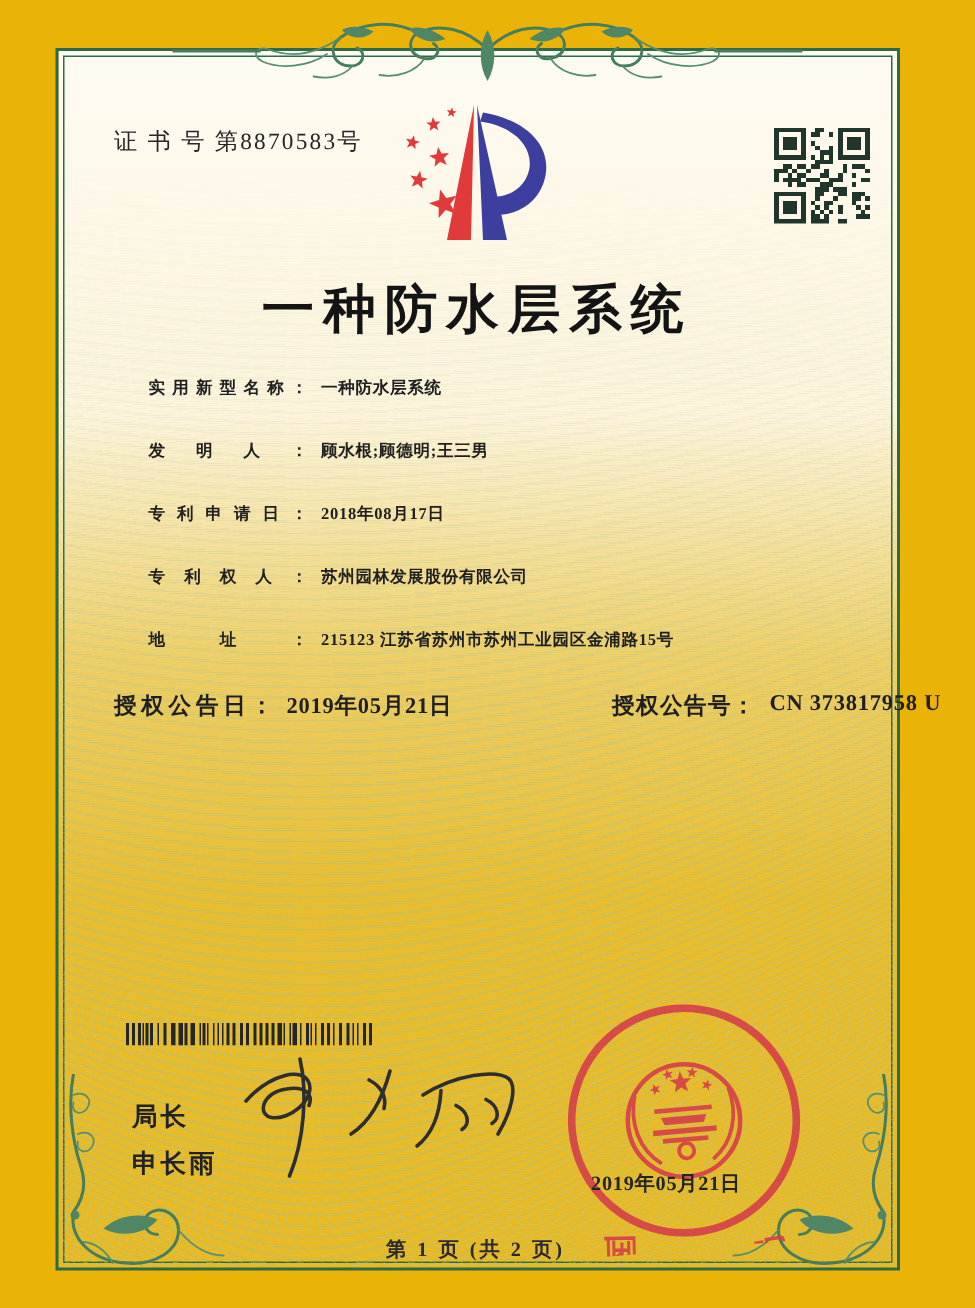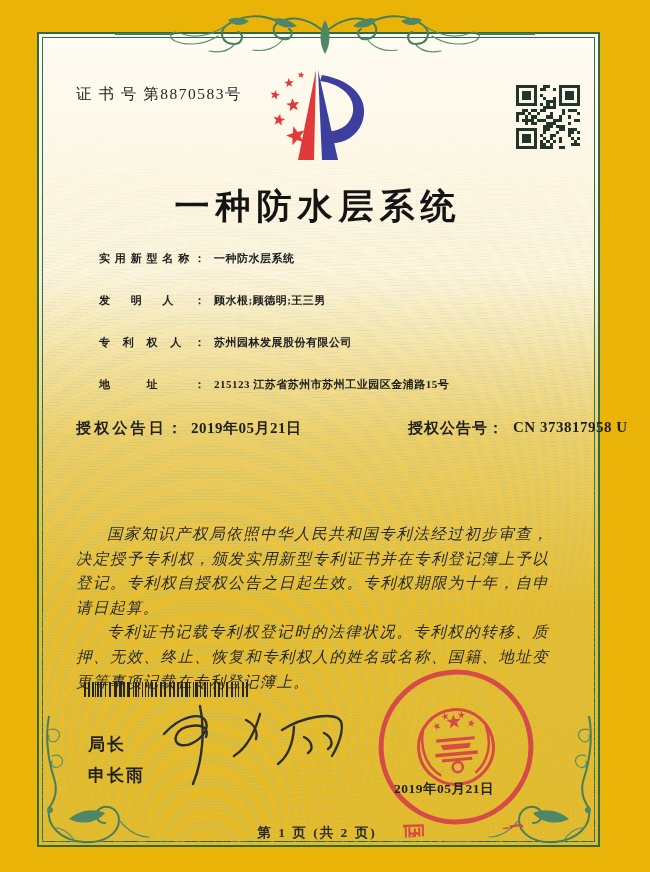--- a/index.html
+++ b/index.html
@@ -370,37 +370,36 @@
   <div class="title">一种防水层系统</div>
 
   <div class="fields">
     <div class="f-row">
       <span class="f-label">实用新型名称：</span><span class="f-value">一种防水层系统</span>
     </div>
     <div class="f-row">
       <span class="f-label">发明人：</span><span class="f-value">顾水根;顾德明;王三男</span>
     </div>
     <div class="f-row">
+      <span class="f-label">专利申请日：</span><span class="f-value">2018年08月17日</span>
+    </div>
+    <div class="f-row">
       <span class="f-label">专利权人：</span><span class="f-value">苏州园林发展股份有限公司</span>
     </div>
     <div class="f-row">
       <span class="f-label">地址：</span><span class="f-value">215123 江苏省苏州市苏州工业园区金浦路15号</span>
     </div>
     <div class="grant-row">
       <span class="f-label">授权公告日：</span><span class="f-value">2019年05月21日</span>
       <span class="grant-right">
         <span class="f-label">授权公告号：</span><span class="f-value">CN 373817958 U</span>
       </span>
     </div>
   </div>
 
-  <div class="paras">
-    <p>国家知识产权局依照中华人民共和国专利法经过初步审查，决定授予专利权，颁发实用新型专利证书并在专利登记簿上予以登记。专利权自授权公告之日起生效。专利权期限为十年，自申请日起算。</p>
-    <p>专利证书记载专利权登记时的法律状况。专利权的转移、质押、无效、终止、恢复和专利权人的姓名或名称、国籍、地址变更等事项记载在专利登记簿上。</p>
-  </div>
 
   <svg class="barcode" viewBox="0 0 168 15" preserveAspectRatio="none">
     <g id="barcode-bars" fill="#262626">
         <rect x="0" y="0" width="2" height="15"></rect>
         <rect x="4" y="0" width="2" height="15"></rect>
         <rect x="8" y="0" width="2" height="15"></rect>
         <rect x="11" y="0" width="1" height="15"></rect>
         <rect x="13" y="0" width="2" height="15"></rect>
         <rect x="16" y="0" width="2" height="15"></rect>
         <rect x="21" y="0" width="1" height="15"></rect>

